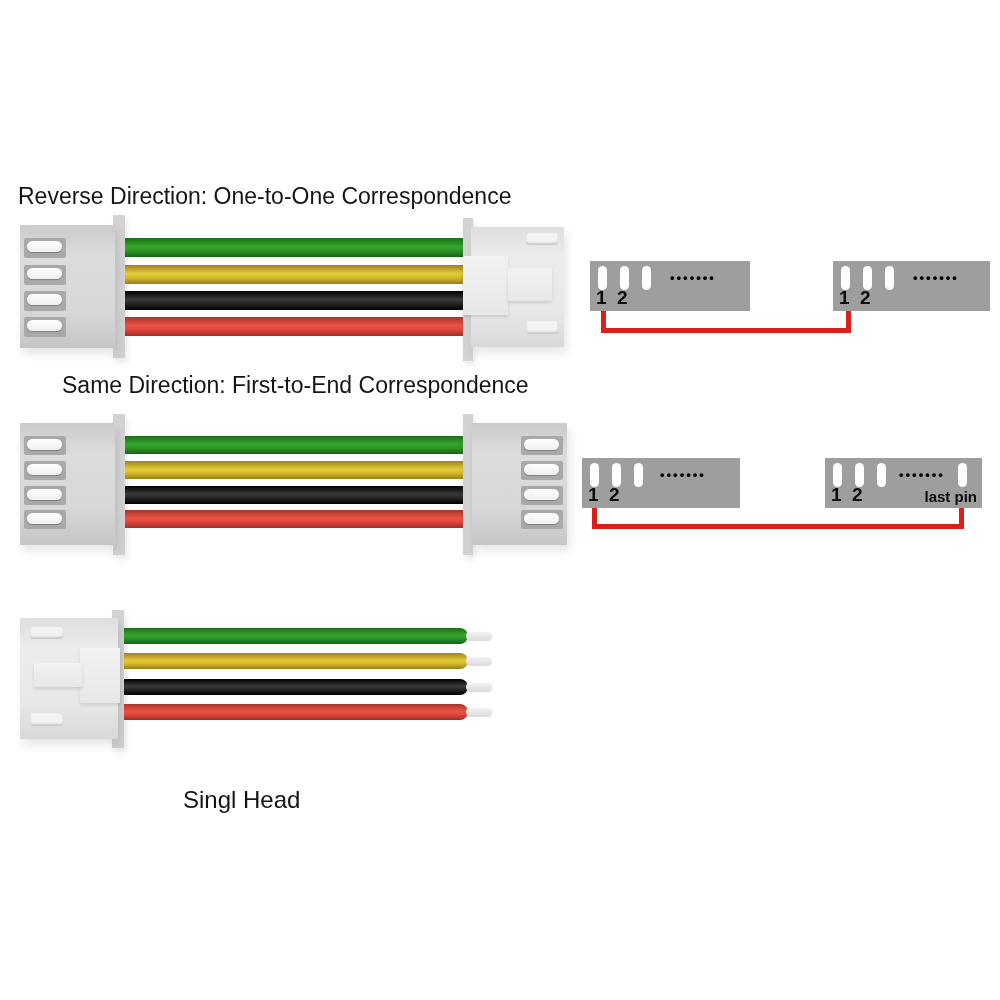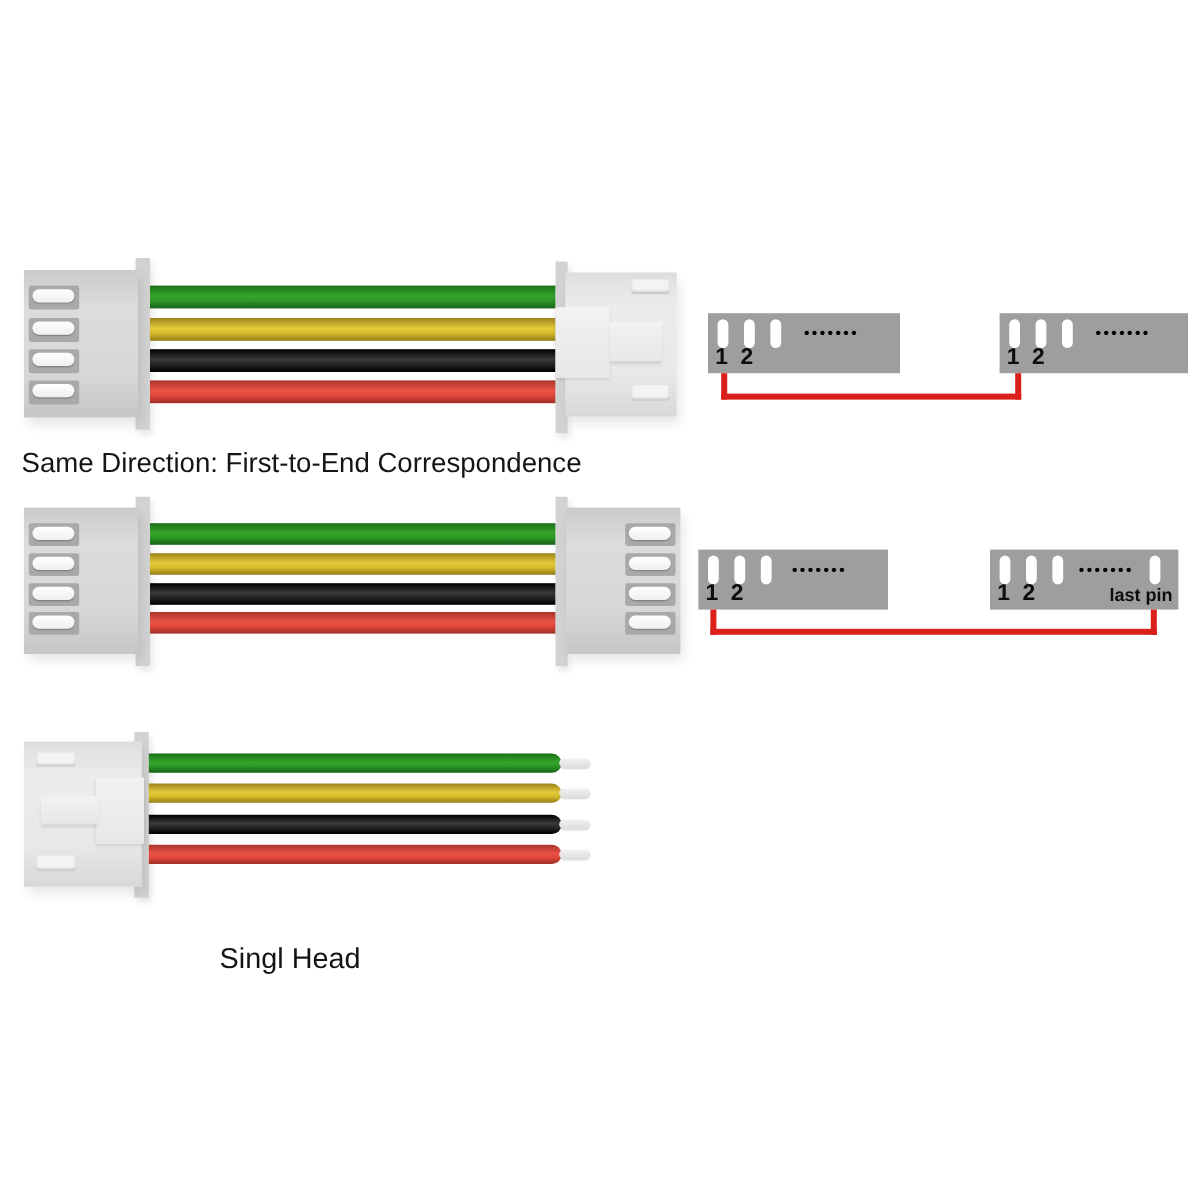--- a/index.html
+++ b/index.html
@@ -37,20 +37,21 @@
         letter-spacing:2px;color:#000;}
   .pnum{position:absolute;top:26px;font-size:19px;font-weight:bold;color:#0d0d0d;line-height:22px;}
   .lastpin{position:absolute;right:5px;top:30px;font-size:15px;font-weight:bold;color:#0d0d0d;}
   .jump{position:absolute;background:#db1f1a;}
 </style>
 </head>
 <body>
 
 <div class="canvas">
 
+  <div class="title" style="top:183px;">Reverse Direction: One-to-One Correspondence</div>
 
   <div>
 
     <div class="flange" style="left:113px;top:215px;width:12px;height:143px;"></div>
     <div class="conn-body" style="left:20px;top:225px;width:95px;height:123px;"></div>
     <div class="slot" style="left:24px;top:238px;height:20px;">
         <div class="pin-metal"></div>
       </div>
     <div class="slot" style="left:24px;top:265px;height:20px;">
         <div class="pin-metal"></div>
@@ -90,21 +91,21 @@
       <div class="hole" style="left:52px;"></div>
       <div class="dots" style="left:80px;">•••••••</div>
       <div class="pnum" style="left:6px;">1</div>
       <div class="pnum" style="left:27px;">2</div>
     </div>
     <div class="jump" style="left:601px;top:311px;width:5px;height:22px;"></div>
     <div class="jump" style="left:601px;top:328px;width:250px;height:5px;"></div>
     <div class="jump" style="left:846px;top:311px;width:5px;height:22px;"></div>
   </div>
 
-  <div class="title" style="top:372px;">Same Direction: First-to-End Correspondence</div>
+  <div class="title" style="top:372px;margin-left:44px;">Same Direction: First-to-End Correspondence</div>
 
   <div>
 
     <div class="flange" style="left:113px;top:414px;width:12px;height:141px;"></div>
     <div class="conn-body" style="left:20px;top:423px;width:95px;height:122px;"></div>
     <div class="slot" style="left:24px;top:436px;height:19px;">
         <div class="pin-metal"></div>
       </div>
     <div class="slot" style="left:24px;top:461px;height:19px;">
         <div class="pin-metal"></div>

